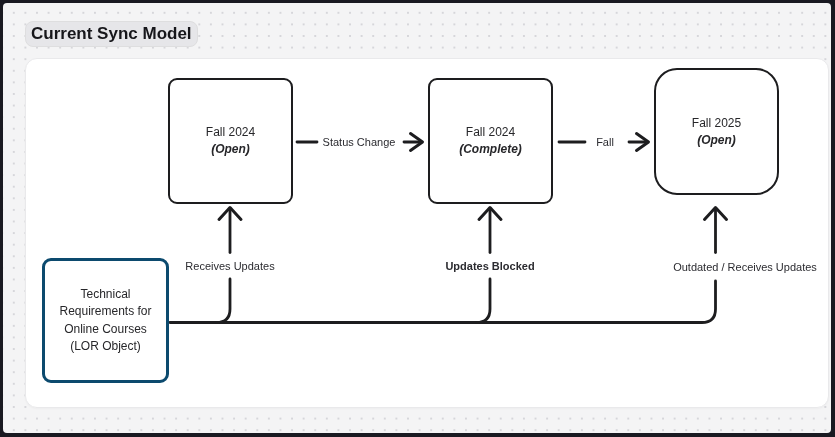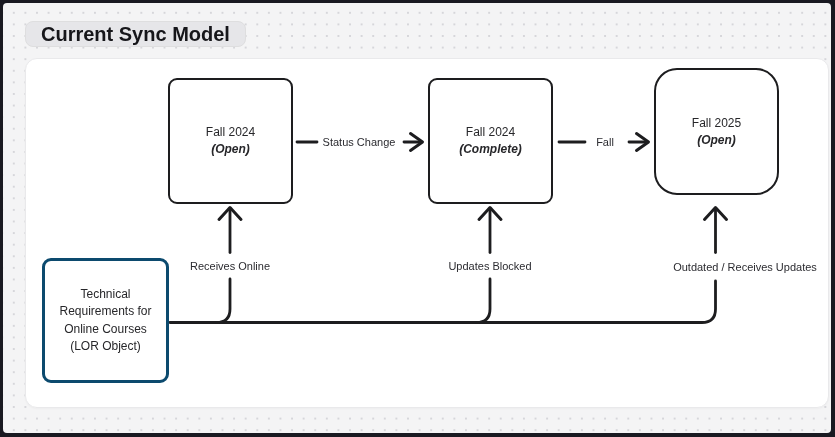--- a/index.html
+++ b/index.html
@@ -16,23 +16,23 @@
     background-position:5px 4px;
     border-radius:4px;
   }
   .canvas{
     position:absolute;left:22px;top:55px;width:802px;height:348px;
     background:#ffffff;border:1px solid #e9e9eb;border-radius:12px;
     box-shadow:0 1px 2px rgba(0,0,0,0.03);
   }
   .title-pill{
     position:absolute;left:25px;top:21px;height:24px;
-    padding:0 15px;line-height:24px;
+    padding:0 5px;line-height:24px;
     background:#e6e6e9;border:1px solid #dededf;border-radius:8px;
-    font-size:20px;font-weight:700;color:#16161a;
+    font-size:17px;font-weight:700;color:#16161a;
     white-space:nowrap;
   }
   svg.connectors{position:absolute;left:0;top:0;width:835px;height:437px;}
   .node{
     position:absolute;background:#ffffff;
     border:2.5px solid #1d1d1f;border-radius:9px;
     display:flex;flex-direction:column;align-items:center;justify-content:center;
     text-align:center;color:#27272a;box-sizing:border-box;
   }
   .node .n-title{font-size:12px;font-weight:400;line-height:17px;}
@@ -47,21 +47,21 @@
     text-align:center;color:#27272a;font-size:12px;line-height:17.5px;
     white-space:pre-line;box-sizing:border-box;
   }
   .edge-label{
     position:absolute;transform:translate(-50%,-50%);
     font-size:11px;color:#2b2b30;white-space:nowrap;
   }
   #lbl-status{left:359px;top:142px;}
   #lbl-copy{left:605px;top:142px;}
   #lbl-receives{left:230px;top:266px;}
-  #lbl-blocked{left:490px;top:266px;}
+  #lbl-blocked{left:490px;top:266px;font-weight:bold;}
   #lbl-outdated{left:716px;top:267px;margin-left:29px;}
 </style>
 </head>
 <body>
 
 <div class="viewport">
   <div class="canvas"></div>
 </div>
 
 <div class="title-pill">Current Sync Model</div>
@@ -106,15 +106,15 @@
 
 <div class="source-node">
   <span>Technical
 Requirements for
 Online Courses
 (LOR Object)</span>
 </div>
 
 <div class="edge-label" id="lbl-status">Status Change</div>
 <div class="edge-label" id="lbl-copy">Fall</div>
-<div class="edge-label" id="lbl-receives">Receives Online</div>
+<div class="edge-label" id="lbl-receives">Receives Updates</div>
 <div class="edge-label" id="lbl-blocked">Updates Blocked</div>
 <div class="edge-label" id="lbl-outdated">Outdated / Receives Updates</div>
 
 </body></html>

